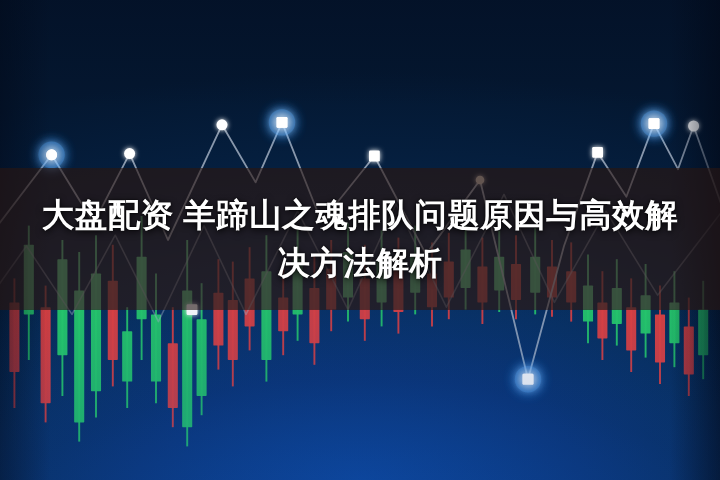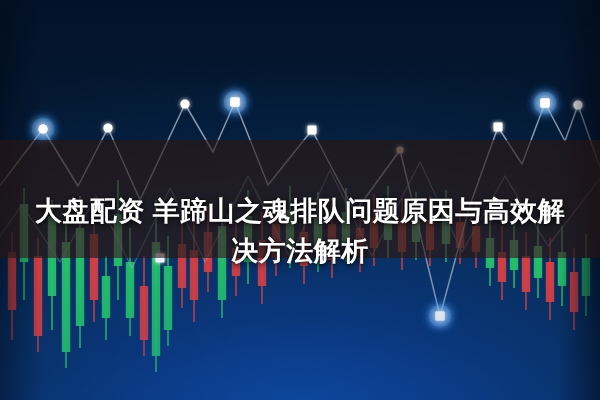--- a/index.html
+++ b/index.html
@@ -21,21 +21,21 @@
   }
   svg.layer{display:block;}
   #title-band{
     position:absolute;left:0;right:0;top:140px;height:118px;
     background:rgba(38,22,22,0.62);
     backdrop-filter:saturate(60%);
   }
   #title-wrap{
     position:absolute;left:0;right:0;top:140px;height:118px;
     display:flex;align-items:center;justify-content:center;
-    padding:0 0;box-sizing:border-box;margin-top:32px;
+    padding:0 0;box-sizing:border-box;
   }
   #title-text{
     color:#ffffff;font-size:27px;font-weight:700;line-height:40px;
     text-align:center;letter-spacing:0.5px;
     text-shadow:0 2px 6px rgba(0,0,0,0.85),0 0 2px rgba(0,0,0,0.9);
     max-width:552px;
   }
 </style>
 </head>
 <body>

